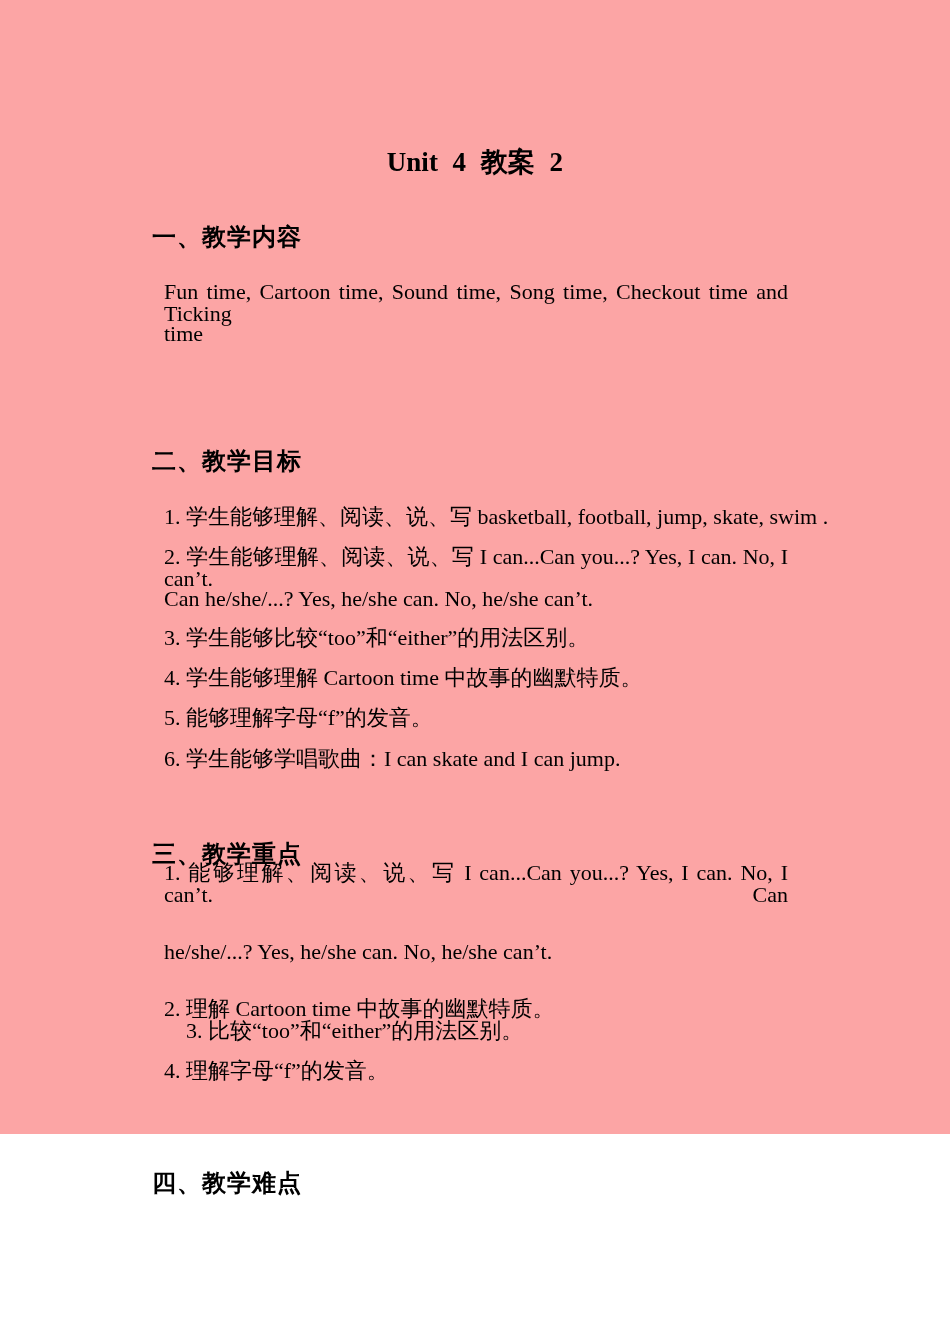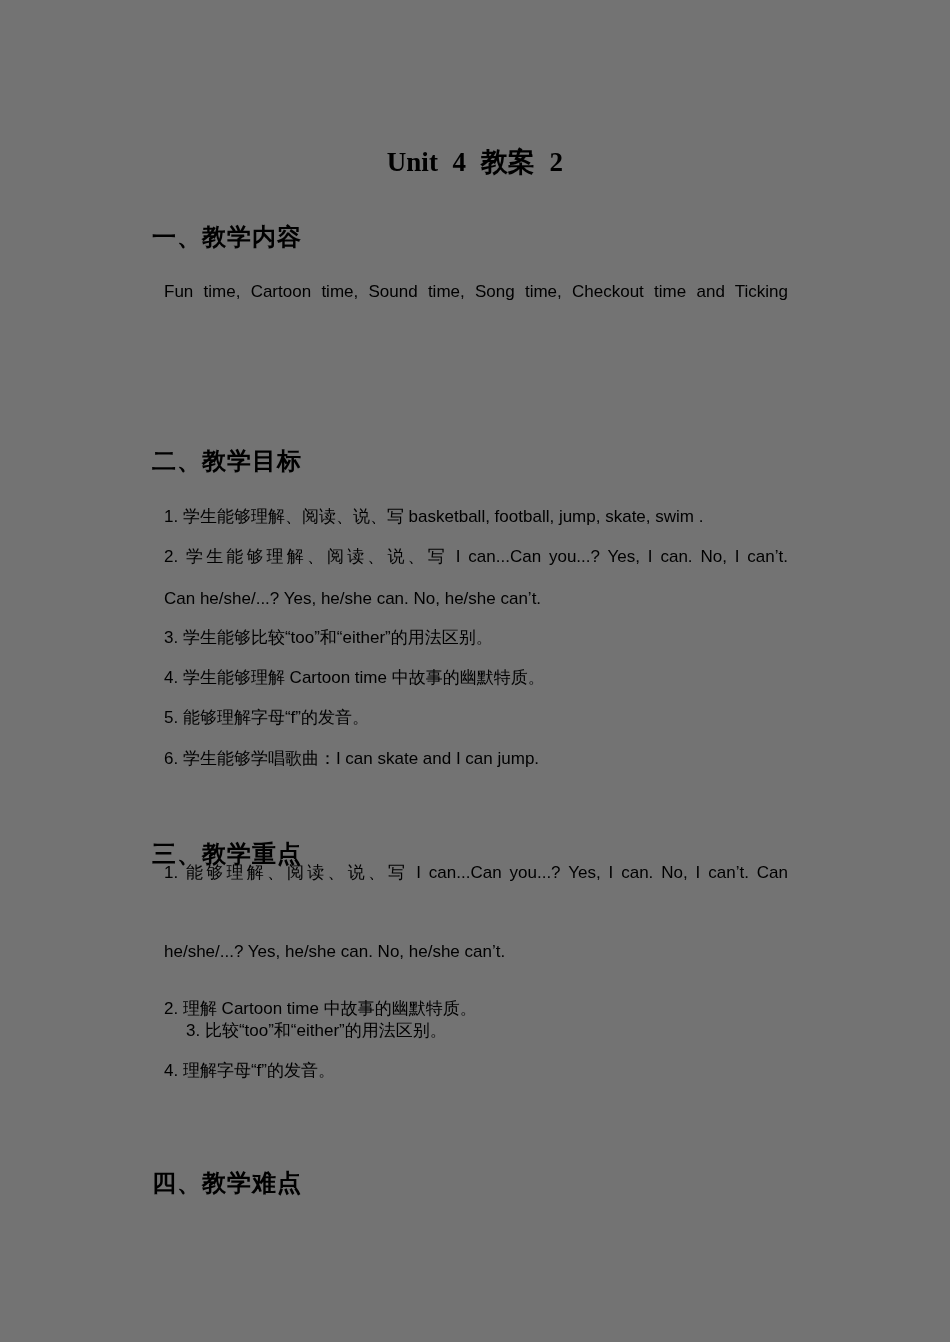--- a/index.html
+++ b/index.html
@@ -12,22 +12,22 @@
       height: 1342px;
       position: relative;
       overflow: hidden;
       color: #000000;
       font-family: "Liberation Serif", "DejaVu Serif", serif;
     }
     .page {
       position: absolute;
       left: 0; top: 0;
       width: 950px;
-      height: 1342px;
-      background: #737373;
+      height: 1134px;
+      background: #fca5a5;
     }
     .title {
       position: absolute;
       left: 0;
       width: 950px;
       top: 144px;
       text-align: center;
       font-size: 27px;
       font-weight: bold;
       line-height: 36px;
@@ -40,40 +40,41 @@
       font-size: 24px;
       font-weight: bold;
       line-height: 32px;
       font-family: "DejaVu Sans", "Liberation Sans", sans-serif;
       letter-spacing: 1px;
     }
     .line {
       position: absolute;
       left: 164px;
       width: 624px;
-      font-size: 17px;
+      font-size: 22px;
       line-height: 22px;
       white-space: nowrap;
-      font-family: Liberation Sans, sans-serif;
+      font-family: Liberation Serif, serif;
     }
     .justify {
       text-align: justify;
       text-align-last: justify;
       white-space: normal;
     }
   </style>
 </head>
 <body>
 
 <div class="page">
 
   <div class="title">Unit  4  教案  2</div>
 
   <div class="heading" style="top:221px;">一、教学内容</div>
   <div class="line justify" style="top:281px;">Fun  time,  Cartoon  time,  Sound  time,  Song time,  Checkout time and Ticking</div>
+  <div class="line" style="top:323px;">time</div>
 
   <div class="heading" style="top:445px;">二、教学目标</div>
   <div class="line" style="top:506px;">1.  学生能够理解、阅读、说、写 basketball, football, jump, skate, swim .</div>
   <div class="line justify" style="top:546px;">2.  学生能够理解、阅读、说、写 I can...Can you...? Yes, I can. No, I can’t.</div>
   <div class="line" style="top:588px;">Can he/she/...? Yes, he/she can. No, he/she can’t.</div>
   <div class="line" style="top:627px;">3.  学生能够比较“too”和“either”的用法区别。</div>
   <div class="line" style="top:667px;">4.  学生能够理解 Cartoon  time 中故事的幽默特质。</div>
   <div class="line" style="top:707px;">5.  能够理解字母“f”的发音。</div>
   <div class="line" style="top:748px;">6. 学生能够学唱歌曲：I can skate and I can jump.</div>
 

